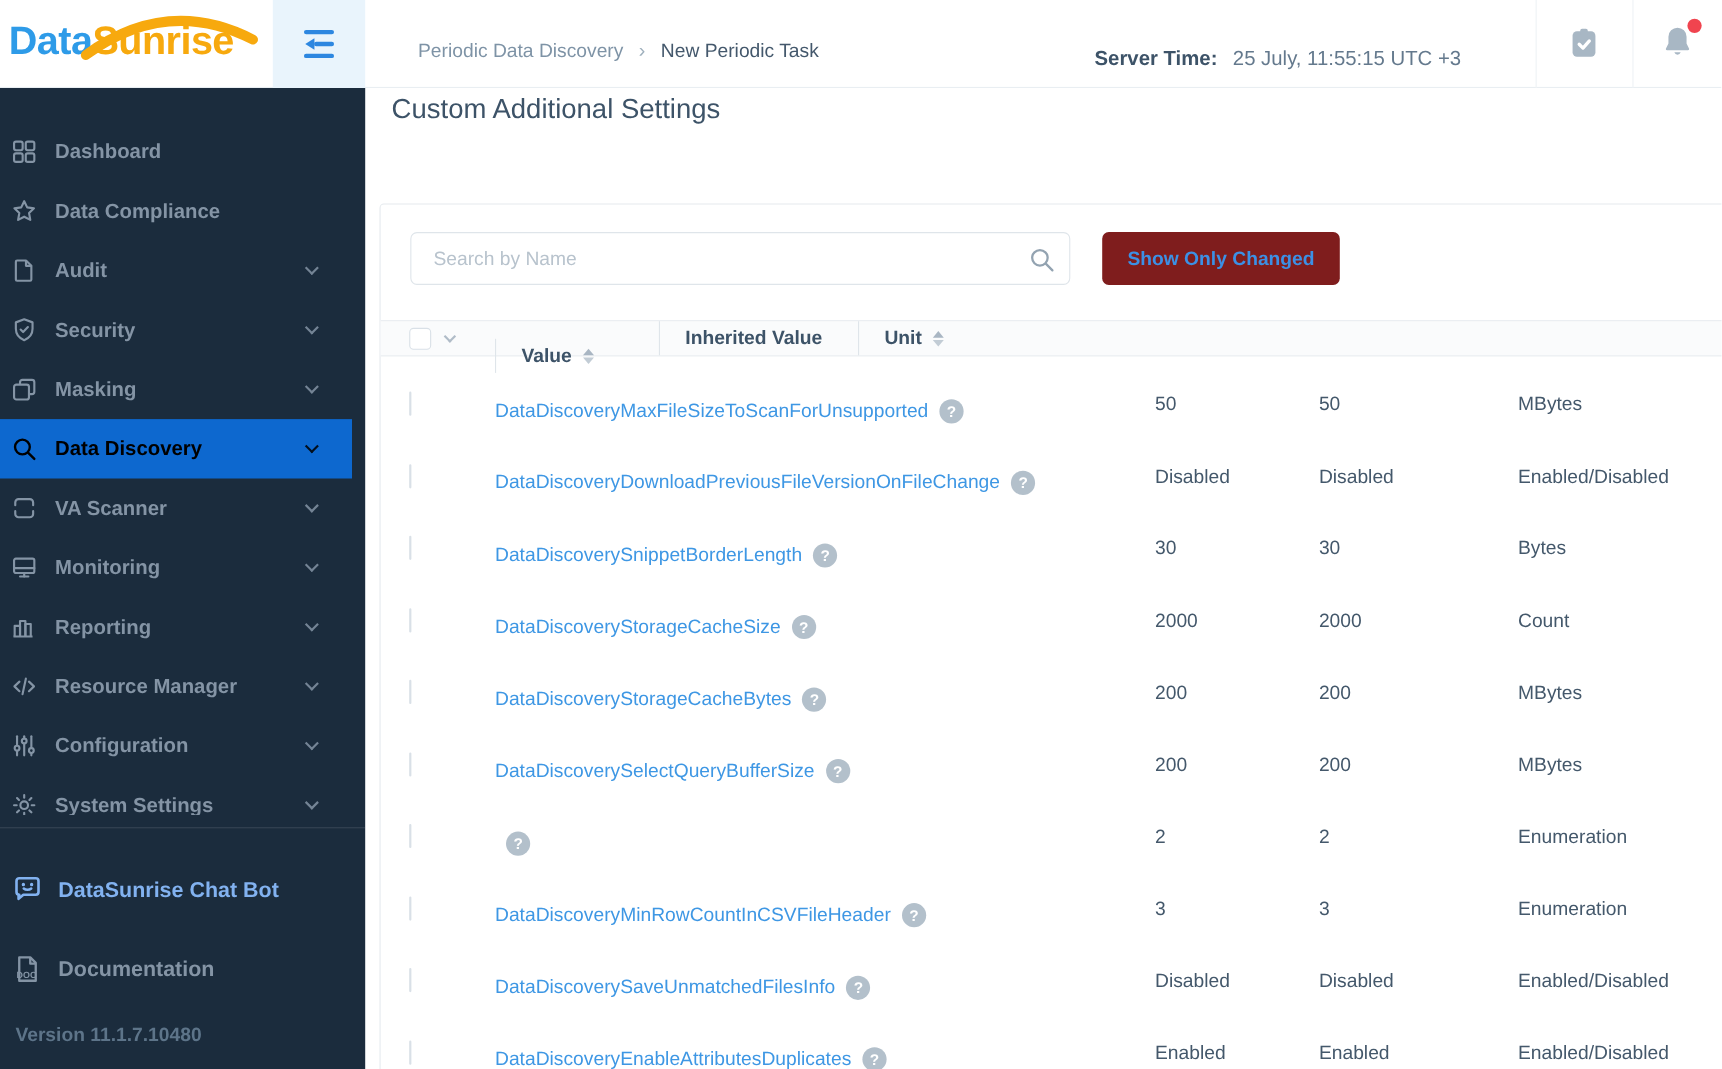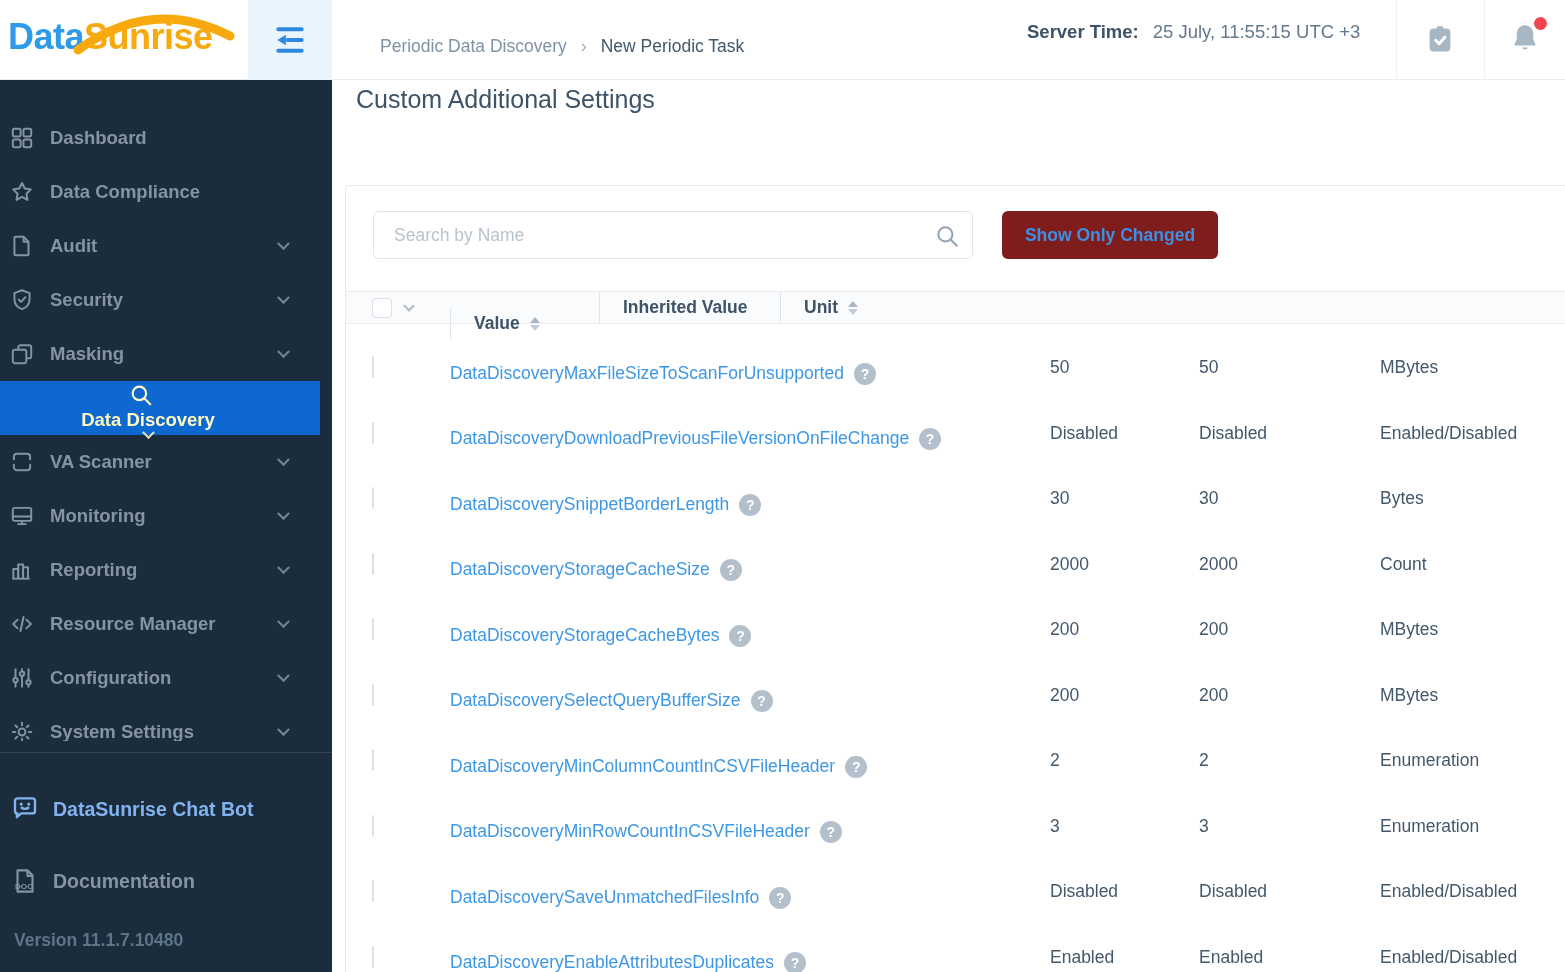--- a/index.html
+++ b/index.html
@@ -13,37 +13,37 @@
   .logo .p1 { color:#2e9be8; }
   .logo .p2 { color:#f7a90e; }
   .logo-arc { position:absolute; left:70px; top:4px; pointer-events:none; }
   .collapse-btn { position:absolute; left:248px; top:0; width:84px; height:80px; background:#e9f4fc;
                   display:flex; align-items:center; justify-content:center; cursor:pointer; }
   .breadcrumb { position:absolute; left:380px; top:0; height:92px; display:flex; align-items:center;
                 gap:14px; font-size:17.5px; }
   .bc-parent { color:#7e93a6; cursor:pointer; }
   .bc-sep { color:#9fb0bd; font-size:18px; }
   .bc-current { color:#44586c; }
-  .server-time { position:absolute; left:995px; top:0; height:64px; display:flex; align-items:center; gap:14px;margin-left:32px; }
+  .server-time { position:absolute; left:995px; top:0; height:64px; display:flex; align-items:flex-end; gap:14px; }
   .st-label { color:#3d5368; font-weight:bold; font-size:18.5px; }
   .st-value { color:#64798d; font-size:18.5px; }
   .tb-divider { position:absolute; top:0; width:1px; height:80px; background:#eef2f5; }
   .tb-icon-cell { position:absolute; top:0; height:80px; display:flex; align-items:center; justify-content:center; cursor:pointer; }
   .bell-wrap { position:relative; }
   .red-dot { position:absolute; right:-6px; top:-4px; width:13px; height:13px; border-radius:50%; background:#f0444f; }
 
   
   .sidebar { position:absolute; top:80px; left:0; width:332px; height:892px; background:#1b2c3d; z-index:4; }
   .menu { position:absolute; top:31px; left:0; right:0; height:630px; overflow:hidden; }
   .mi { height:54px; display:flex; align-items:center; padding:0 44px 0 8px; color:#8494a5;
         font-size:18.5px; font-weight:600; cursor:pointer; }
   .mi-icon { width:28px; height:28px; margin-right:14px; flex:none; display:flex; align-items:center; justify-content:center; }
   .mi-icon svg { width:26px; height:26px; }
   .mi-label { flex:1; white-space:nowrap; }
-  .mi.active { background:#0d68cf; color:#fef9c3; margin-right:12px; padding-right:32px; font-weight:bold;flex-direction:column; }
+  .mi.active { background:#0d68cf; color:#000000; margin-right:12px; padding-right:32px; font-weight:bold; }
   .chev { width:9px; height:9px; border-right:2.2px solid currentColor; border-bottom:2.2px solid currentColor;
           transform:rotate(45deg) translate(-2px,-2px); flex:none; opacity:.85; }
   .side-divider { position:absolute; top:672px; left:0; right:0; height:1px; background:rgba(255,255,255,0.12); }
   .side-link { position:absolute; left:10px; display:flex; align-items:center; gap:13px; cursor:pointer; }
   .chatbot { top:714px; color:#82b2f0; font-size:19.5px; font-weight:bold; }
   .docs { top:786px; color:#8494a5; font-size:19.5px; font-weight:600; }
   .version { position:absolute; top:850px; left:14px; color:#5d7489; font-size:17.5px; font-weight:bold; }
 
   
   .main { position:absolute; left:332px; top:80px; right:0; bottom:0; background:#fff; }
@@ -399,21 +399,20 @@
       <span class="help">?</span>
     </div>
     <div class="tc tc2">200</div>
     <div class="tc tc3">200</div>
     <div class="tc tc4">MBytes</div>
   </div>
 
   <div class="trow">
     <div class="tc tc0"><span class="cb"></span></div>
     <div class="tc tc1">
-      <a class="setting-link">DataDiscoveryMinColumnCountInCSVFileHeader</a>
       <span class="help">?</span>
     </div>
     <div class="tc tc2">2</div>
     <div class="tc tc3">2</div>
     <div class="tc tc4">Enumeration</div>
   </div>
 
   <div class="trow">
     <div class="tc tc0"><span class="cb"></span></div>
     <div class="tc tc1">

